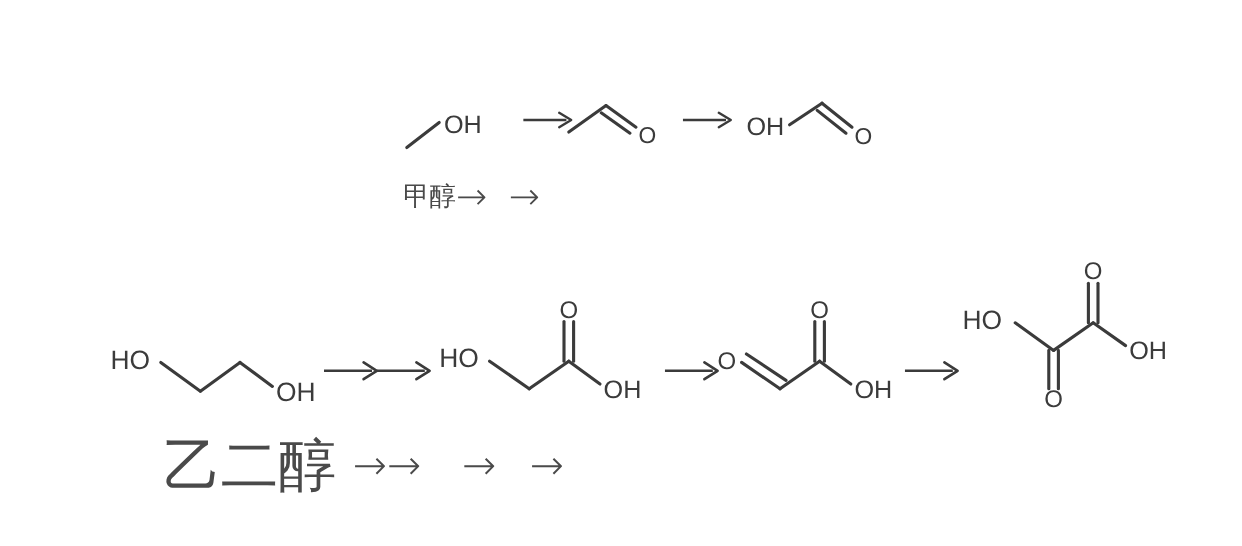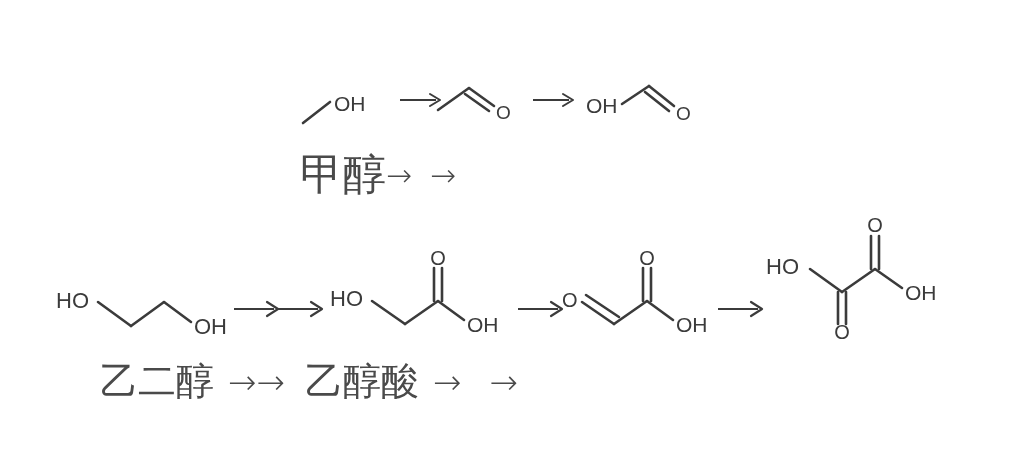--- a/index.html
+++ b/index.html
@@ -12,20 +12,21 @@
     height: 455px;
     font-family: "Liberation Sans", "DejaVu Sans", sans-serif;
     color: #404040;
     position: relative;
     overflow: hidden;
   }
 
   .canvas {
     position: absolute;
     inset: 0;
+    margin-left: 36px;
   }
 
   
   .struct {
     position: absolute;
   }
   .struct svg { display: block; overflow: visible; }
 
   
   .atom {
@@ -50,29 +51,29 @@
     font-weight: 300;
     color: #4a4a4a;
   }
 
   #row1-names {
     left: 300px;
     top: 146px;
     font-size: 33px;
     letter-spacing: 0px;
   }
-  #row1-names .chem-name { font-size: 43px; }
+  #row1-names .chem-name { font-size: 22px; }
   #row1-names .arrow-glyph { font-size: 31px; }
 
   #row2-names {
     left: 100px;
     top: 356px;
     font-size: 38px;
   }
-  #row2-names .chem-name { font-size: 38px; text-align: center; }
+  #row2-names .chem-name { font-size: 48px; text-align: center; }
   #row2-names .arrow-glyph { font-size: 34px; }
   .sp-s  { display:inline-block; width: 9px; }
   .sp-m  { display:inline-block; width: 14px; }
   .sp-l  { display:inline-block; width: 20px; }
 
   
   .rxn-arrow { position: absolute; }
   .rxn-arrow svg { display: block; }
 </style>
 </head>
@@ -227,21 +228,20 @@
       <text class="atom" x="139" y="88" font-size="21" dominant-baseline="middle">OH</text>
     </svg>
   </div>
 
   <div class="name-row" id="row2-names">
     <span class="chem-name">乙二醇</span>
     <span class="sp-m"></span>
     <span class="arrow-glyph">→</span>
     <span class="arrow-glyph">→</span>
     <span class="sp-l"></span>
-    <span class="chem-name">乙醇酸</span>
     <span class="sp-m"></span>
     <span class="arrow-glyph">→</span>
     <span class="sp-m"></span>
     <span class="sp-m"></span>
     <span class="arrow-glyph">→</span>
     <span class="sp-l"></span>
   </div>
 
 </div>
 

